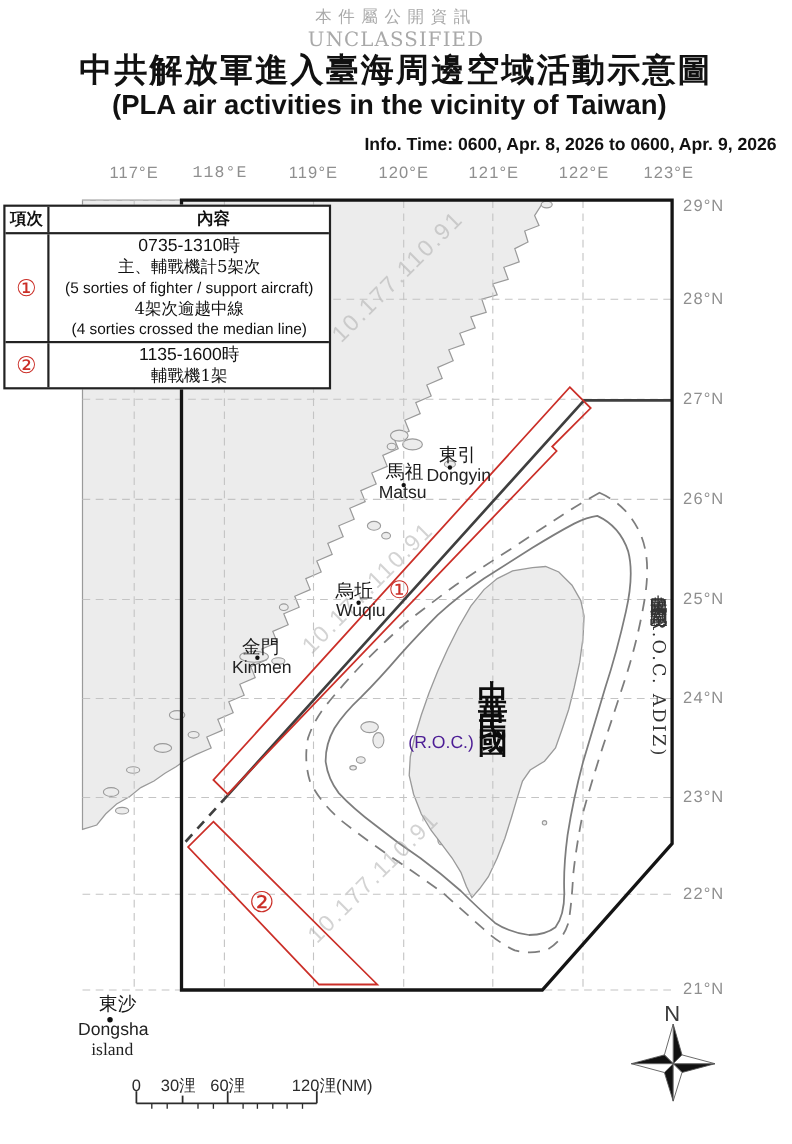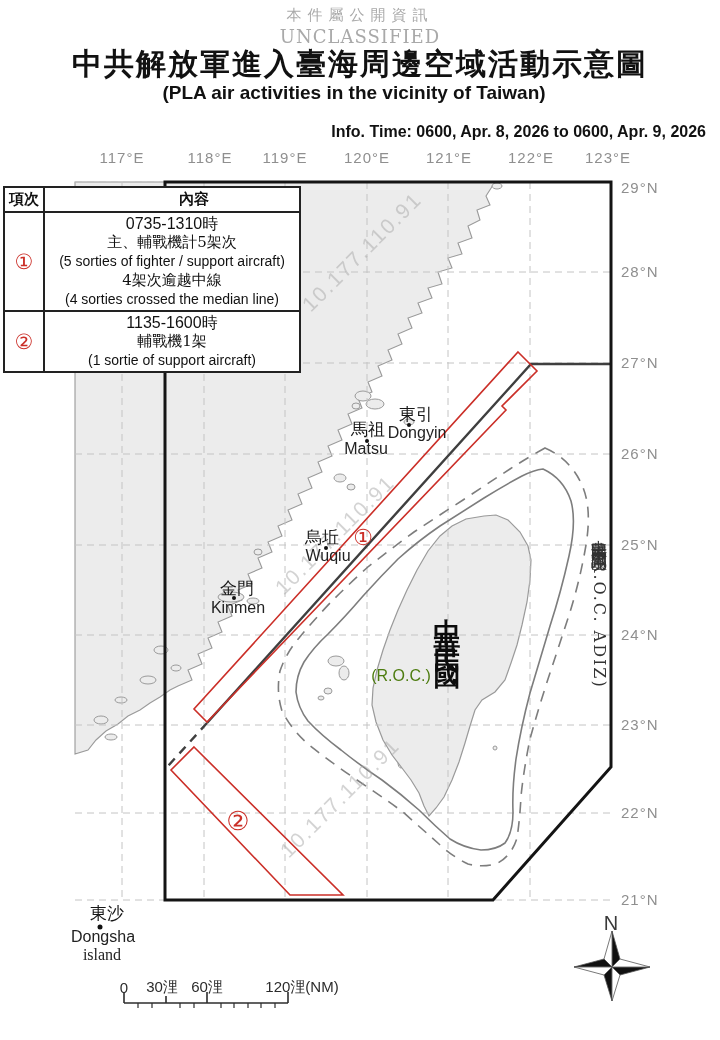--- a/index.html
+++ b/index.html
@@ -7,21 +7,21 @@
         font-family:"Liberation Sans","DejaVu Sans",sans-serif;}
   .abs{position:absolute;}
   .ctr{transform:translate(-50%,-50%);white-space:nowrap;}
   
   .class-cn{left:0;right:0;top:6px;text-align:center;font-family:"DejaVu Serif","Liberation Serif",serif;
             font-size:15px;letter-spacing:6px;color:#a9a9a9;}
   .class-en{left:0;right:0;top:26px;text-align:center;font-family:"DejaVu Serif","Liberation Serif",serif;
             font-size:18px;letter-spacing:1px;color:#a9a9a9;}
   .title-cn{left:0;right:0;top:44px;text-align:center;font-family:"DejaVu Serif","Liberation Serif",serif;
             font-size:30px;font-weight:bold;letter-spacing:2px;color:#111;}
-  .title-en{left:0;right:12px;top:82px;text-align:center;font-size:19px;font-weight:bold;color:#111;}
+  .title-en{left:0;right:12px;top:82px;text-align:center;font-size:25px;font-weight:bold;color:#111;}
   .time-cn{right:14px;top:105px;font-size:15px;font-weight:bold;color:#111;
            font-family:"Liberation Sans","DejaVu Sans",sans-serif;}
   .time-en{right:14px;top:123px;font-size:16px;font-weight:bold;color:#111;}
   
   .axis{font-size:15px;color:#8f8f8f;letter-spacing:1px;}
   
   .legend{left:3px;top:186px;width:294px;border:2px solid #222;background:#fff;z-index:5;color:#111;}
   .lg-row{display:flex;align-items:stretch;}
   .lg-head{border-bottom:2px solid #222;font-weight:bold;}
   .lg-c1{width:38px;border-right:2px solid #222;display:flex;align-items:center;justify-content:center;
@@ -29,21 +29,21 @@
   .lg-c2{flex:1;text-align:center;padding:1px 4px;}
   .lg-head .lg-c2{font-size:15px;font-family:"DejaVu Serif","Liberation Serif",serif;padding:2px 0;margin-left:44px;}
   .lg-r1{border-bottom:2px solid #222;}
   .lg-num{font-size:21px;color:#cb2f28;font-family:"DejaVu Serif","Liberation Serif",serif;}
   .lg-line{font-size:16px;line-height:19px;white-space:nowrap;}
   .lg-line.en{font-size:14px;}
   .lg-line.cn{font-family:"DejaVu Serif","Liberation Serif",serif;font-size:15px;}
   
   .pl-cn{font-family:"DejaVu Serif","Liberation Serif",serif;font-size:17px;color:#161616;z-index:6;}
   .pl-en{font-size:16px;color:#222;z-index:6;}
-  .roc-paren{font-size:16px;color:#4d7c0f;z-index:6;}
+  .roc-paren{font-size:16px;color:#4c1d95;z-index:6;}
   .tw-name{left:429px;top:597px;writing-mode:vertical-rl;text-orientation:upright;
            font-family:"DejaVu Serif","Liberation Serif",serif;font-size:27px;font-weight:bold;
            letter-spacing:15px;color:#0c0c0c;z-index:6;}
   .adiz-label{left:588px;top:527px;height:252px;writing-mode:vertical-rl;
               font-family:"DejaVu Serif","Liberation Serif",serif;font-size:16px;
               letter-spacing:2px;color:#333;z-index:6;}
   .route-num{color:#cb2f28;font-family:"DejaVu Serif","Liberation Serif",serif;z-index:6;}
   .r1{left:363px;top:537px;font-size:22px;}
   .r2{left:238px;top:821px;font-size:26px;}
   .north-n{left:611px;top:923px;font-size:20px;color:#3a3a3a;z-index:6;}
@@ -197,27 +197,26 @@
         <div class="lg-line en">(5 sorties of fighter / support aircraft)</div>
         <div class="lg-line cn">4架次逾越中線</div>
         <div class="lg-line en">(4 sorties crossed the median line)</div>
       </div>
     </div>
     <div class="lg-row">
       <div class="lg-c1 lg-num">②</div>
       <div class="lg-c2">
         <div class="lg-line">1135-1600時</div>
         <div class="lg-line cn">輔戰機1架</div>
-        <div class="lg-line en">(1 sortie of support aircraft)</div>
       </div>
     </div>
   </div>
 
   <div class="abs axis ctr" style="left:122px;top:157px;">117°E</div>
-  <div class="abs axis ctr" style="left:210px;top:157px;">118°E</div>
+  <div class="abs axis ctr" style="left:200px;top:157px;font-family:Liberation Mono, monospace;">118°E</div>
   <div class="abs axis ctr" style="left:285px;top:157px;">119°E</div>
   <div class="abs axis ctr" style="left:367px;top:157px;">120°E</div>
   <div class="abs axis ctr" style="left:449px;top:157px;">121°E</div>
   <div class="abs axis ctr" style="left:531px;top:157px;">122°E</div>
   <div class="abs axis ctr" style="left:608px;top:157px;">123°E</div>
 
   <div class="abs axis" style="left:621px;top:179px;">29°N</div>
   <div class="abs axis" style="left:621px;top:263px;">28°N</div>
   <div class="abs axis" style="left:621px;top:354px;">27°N</div>
   <div class="abs axis" style="left:621px;top:445px;">26°N</div>

